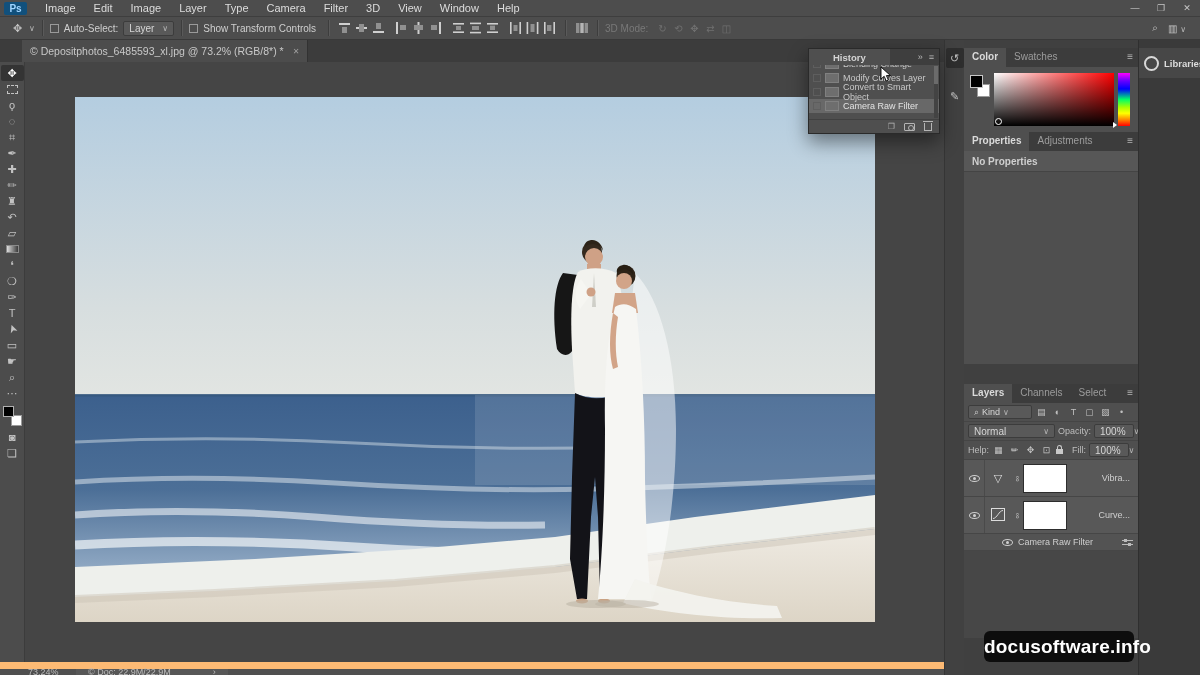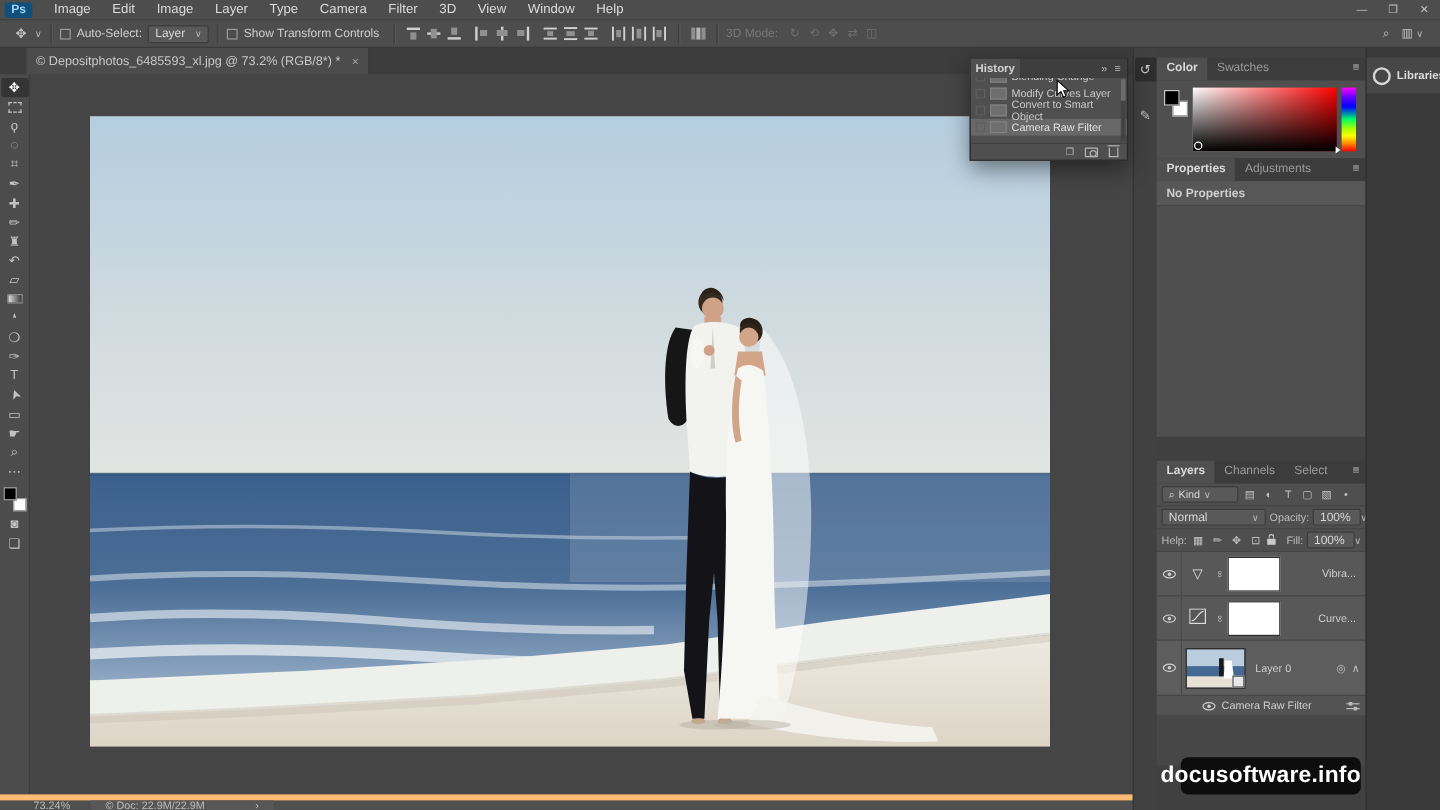--- a/index.html
+++ b/index.html
@@ -39,21 +39,21 @@
   .fgbg{position:relative;width:19px;height:20px;margin:5px 0 3px}
   .fgbg .bgc{position:absolute;right:0;bottom:0;width:11px;height:11px;background:#fff;border:1px solid #9a9a9a}
   .fgbg .fgc{position:absolute;left:0;top:0;width:11px;height:11px;background:#000;border:1px solid #b0b0b0}
 
   
   .canvas{position:absolute;left:25px;top:62px;width:919px;height:600px;background:#454545}
   .photo{position:absolute;left:50px;top:35px;width:800px;height:525px;background:#dfe3e2}
   .photo svg{display:block;width:100%;height:100%}
 
   
-  .statusbar{position:absolute;left:0;top:662px;width:944px;height:13px;background:#4f4f4f;border-top:5px solid #fdba74;display:flex;align-items:center;font-size:9px;color:#bdbdbd}
+  .statusbar{position:absolute;left:0;top:662px;width:944px;height:13px;background:#4f4f4f;border-top:7px solid #fdba74;display:flex;align-items:center;font-size:9px;color:#bdbdbd}
   .zoomfield{padding-left:28px;width:76px}
   .docseg{display:flex;align-items:center;background:#575757;height:100%;padding:0 12px;gap:42px}
 
   
   .dockstrip{position:absolute;left:944px;top:40px;width:20px;height:635px;background:#414141;border-left:1px solid #353535;display:flex;flex-direction:column;align-items:center;padding-top:8px;gap:18px}
   .dockbtn{width:18px;height:20px;display:flex;align-items:center;justify-content:center;color:#c3c3c3;font-size:11px;border-radius:2px}
   .dockbtn.active{background:#2e2e2e}
 
   
   .panels{position:absolute;left:964px;top:40px;width:174px;height:635px;background:#404040}
@@ -113,38 +113,38 @@
 
   
   .farright{position:absolute;left:1138px;top:40px;width:62px;height:635px;background:#3a3a3a;border-left:1px solid #2f2f2f}
   .libtab{margin-top:8px;height:30px;background:#474747;display:flex;align-items:center;gap:5px;padding:0 5px}
   .cclogo{width:15px;height:15px;border-radius:50%;border:2px solid #d8d8d8;flex:0 0 auto}
   .liblabel{font-size:9.5px;font-weight:bold;color:#dcdcdc}
 
   
   .historypanel{position:absolute;left:808px;top:48px;width:132px;height:86px;background:#4f4f4f;border:1px solid #2a2a2a;box-shadow:0 8px 18px rgba(0,0,0,.45);z-index:5}
   .hheader{height:16px;background:#3e3e3e;display:flex;align-items:center}
-  .htab{background:#4f4f4f;height:16px;padding:0 4px;font-size:9.5px;color:#d4d4d4;display:flex;align-items:center;font-weight:bold}
+  .htab{background:#4f4f4f;height:16px;padding:0 24px;font-size:9.5px;color:#d4d4d4;display:flex;align-items:center;font-weight:bold}
   .hicons{margin-left:auto;display:flex;gap:6px;padding-right:5px;font-size:9px;color:#b8b8b8;align-items:center}
   .hlist{height:54px;overflow:hidden;position:relative}
   .hrow{display:flex;align-items:center;height:14px;gap:4px;padding-left:4px;font-size:9px;color:#c9c9c9}
   .hrow.first{margin-top:-8px}
   .hrow.sel{background:#686868;color:#e2e2e2}
   .hcb{width:8px;height:8px;border:1px solid #5e5e5e;flex:0 0 auto}
   .hthumb{width:14px;height:10px;background:#6e6e6e;border:1px solid #808080;flex:0 0 auto}
   .hscroll{position:absolute;right:1px;top:1px;width:4px;height:52px;background:#434343}
   .hscrollthumb{width:4px;height:18px;background:#6b6b6b}
   .hfooter{height:14px;border-top:1px solid #414141;display:flex;justify-content:flex-end;align-items:center;gap:9px;padding-right:7px;color:#b8b8b8;font-size:8px}
   .camico{width:11px;height:8px;border:1px solid #b5b5b5;border-radius:1px;position:relative;display:inline-block}
   .camico::after{content:"";position:absolute;left:3px;top:1px;width:4px;height:4px;border:1px solid #b5b5b5;border-radius:50%}
 
   .cursor{position:absolute;left:880px;top:66px;z-index:9}
 
   
-  .watermark{position:absolute;left:984px;top:631px;width:150px;height:31px;background:#0d0d0d;border-radius:6px;display:flex;align-items:center;justify-content:flex-end;color:#fff;font-size:19px;font-weight:bold;z-index:6;letter-spacing:.2px}
+  .watermark{position:absolute;left:984px;top:631px;width:150px;height:31px;background:#0d0d0d;border-radius:6px;display:flex;align-items:center;justify-content:flex-start;color:#fff;font-size:19px;font-weight:bold;z-index:6;letter-spacing:.2px}
 </style>
 </head>
 <body>
 
 <div class="screen">
 
   <div class="menubar">
     <div class="pslogo">Ps</div>
     <div class="menu-item">Image</div>
     <div class="menu-item">Edit</div>
@@ -486,41 +486,20 @@
               <span class="eye"></span>
             </span>
           <span class="adjico"><svg width="14" height="13">
                 <rect x="0.5" y="0.5" width="13" height="12" fill="none" stroke="#dcdcdc"></rect>
                 <path d="M2,10.5 C6,10.5 8,2.5 12,2.5" stroke="#dcdcdc" fill="none"></path>
               </svg></span>
           <span class="chain">∞</span>
           <span class="maskthumb" style="width:44px;height:29px"></span>
           <span class="rowlabel">Curve...</span>
         </div>
-        <div class="layerrow" style="height:46px;background:#5d5d5d">
-          <span class="eyecol">
-              <span class="eye"></span>
-            </span>
-          <span class="l0thumb">
-            <svg viewBox="0 0 50 34" preserveAspectRatio="none">
-              <rect width="50" height="17" fill="#b9cdd f"></rect>
-                <rect width="50" height="17" fill="#b9cddf"></rect>
-              <rect y="15" width="50" height="10" fill="#446a93"></rect>
-              <rect y="24" width="50" height="10" fill="#e6e0d5"></rect>
-              <rect x="28" y="8" width="4" height="16" fill="#1a1a1a"></rect>
-              <path d="M33,10 L39,10 L41,26 L32,26 Z" fill="#fdfdfd"></path>
-            </svg>
-            <span class="sobadge"></span>
-          </span>
-          <span class="rowlabel left">Layer 0</span>
-          <span class="r3icons">
-            <span>◎</span>
-            <span>∧</span>
-          </span>
-        </div>
         <div class="layerrow smartblock" style="height:17px">
           <span class="indent1" style="display:flex;align-items:center;gap:5px;margin-left:38px">
             <span class="eye"></span>
             <span style="font-size:9px;color:#cfcfcf">Camera Raw Filter</span>
           </span>
           <span class="r3icons">
               <span class="slidersico"></span>
             </span>
         </div>
       </div>

